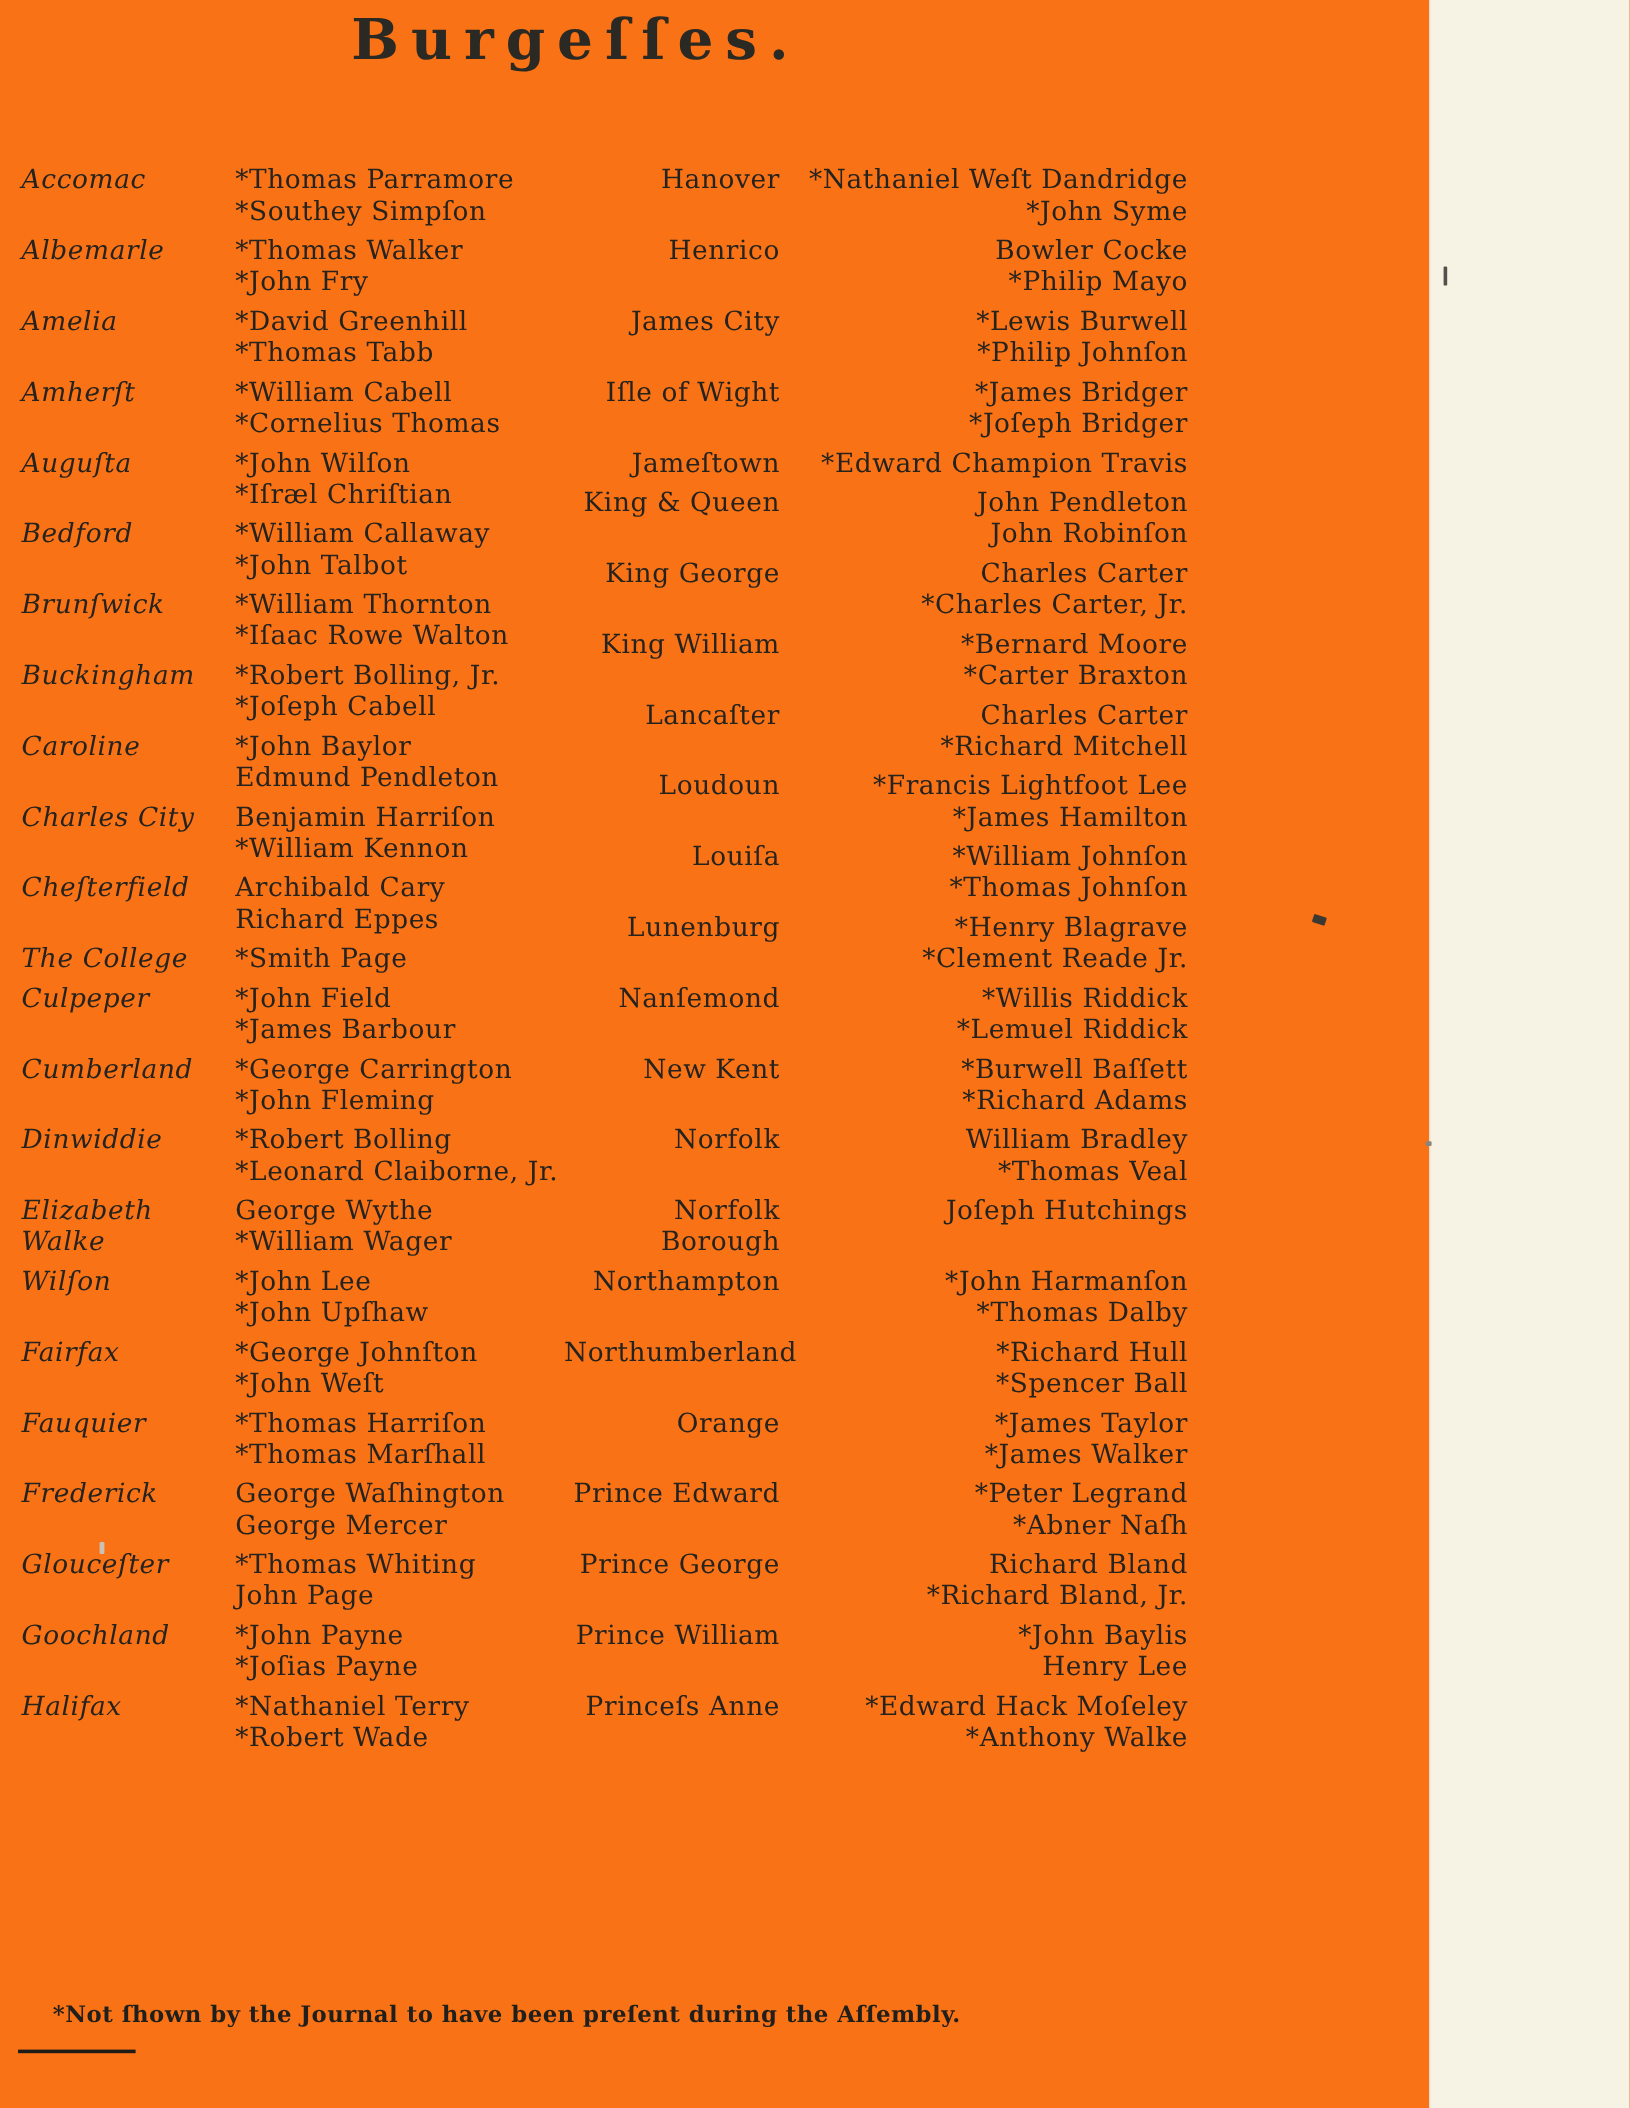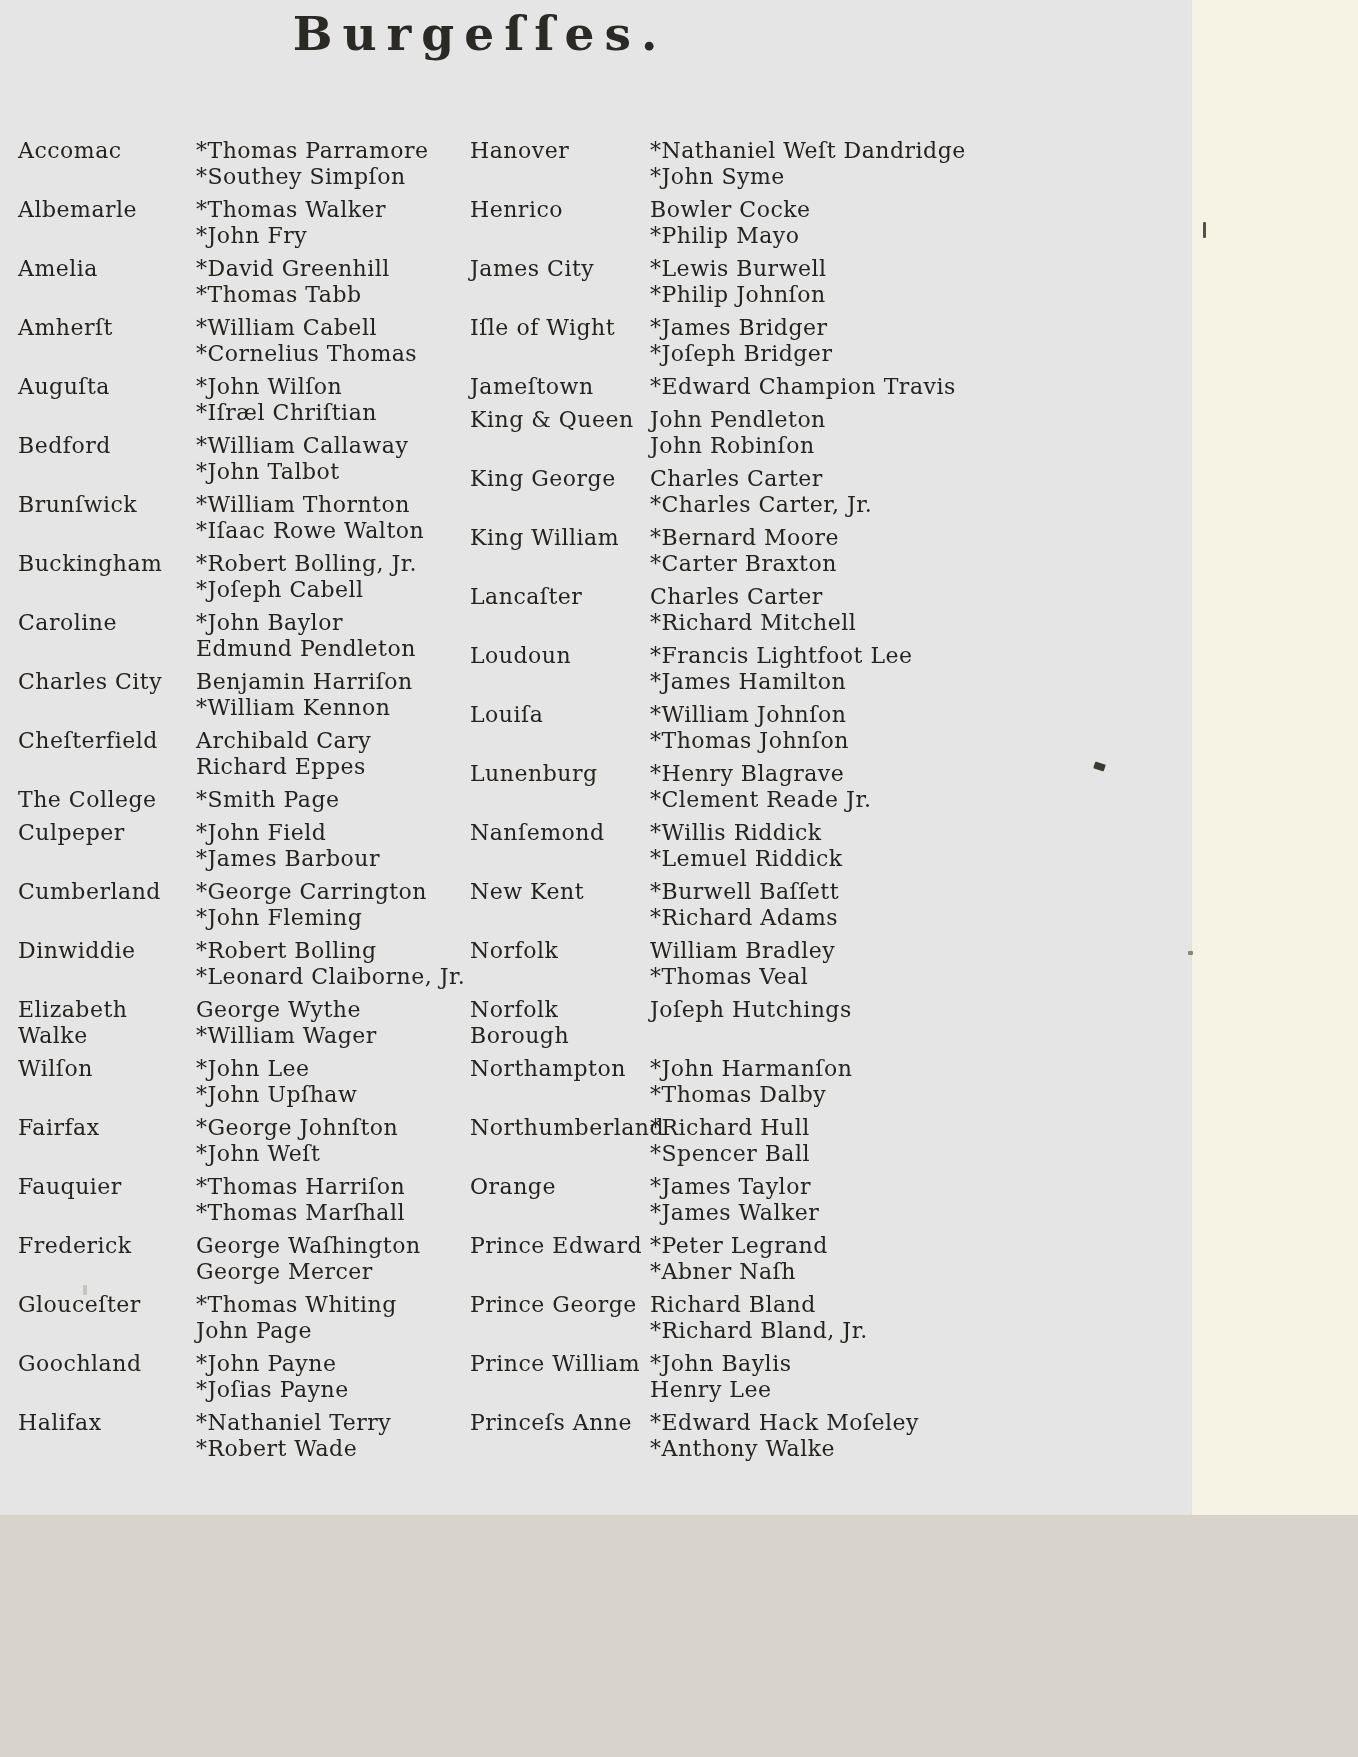--- a/index.html
+++ b/index.html
@@ -1,19 +1,19 @@
 <!DOCTYPE html>
 <html><head>
 <meta charset="utf-8">
 <style>
   html,body{margin:0;padding:0;background:#d8d4cc;}
   .page{
     position:relative;
-    width:1358px;height:1515px;
-    background:#e5e5e5;
+    width:1358px;height:1757px;
+    background:#f97316;
     font-family:"DejaVu Serif", serif;
     color:#26231e;
     overflow:hidden;
   }
   .right-strip{
     position:absolute;top:0;right:0;width:166px;height:100%;
     background:#f6f2e4;
     border-left:1px solid #e6dfd2;
   }
   .title{
@@ -22,23 +22,23 @@
     font-size:47px;font-weight:bold;
     letter-spacing:10px;
     color:#2b2923;
   }
   .columns{
     position:absolute;top:138px;left:18px;
     display:flex;align-items:flex-start;
   }
   .col{display:block;}
   .col-1{width:452px;}
-  .col-2{width:520px;}
+  .col-2{width:520px;text-align:right;}
   .entry{display:flex;margin-bottom:7px;}
-  .col-1 .county{width:178px;}
+  .col-1 .county{width:178px;font-style:italic;}
   .col-2 .county{width:180px;}
   .county{
     flex-shrink:0;
     font-size:22px;line-height:26px;
     letter-spacing:0.5px;
   }
   .names{flex:1;}
   .name{
     font-size:22px;line-height:26px;
     letter-spacing:0.5px;

